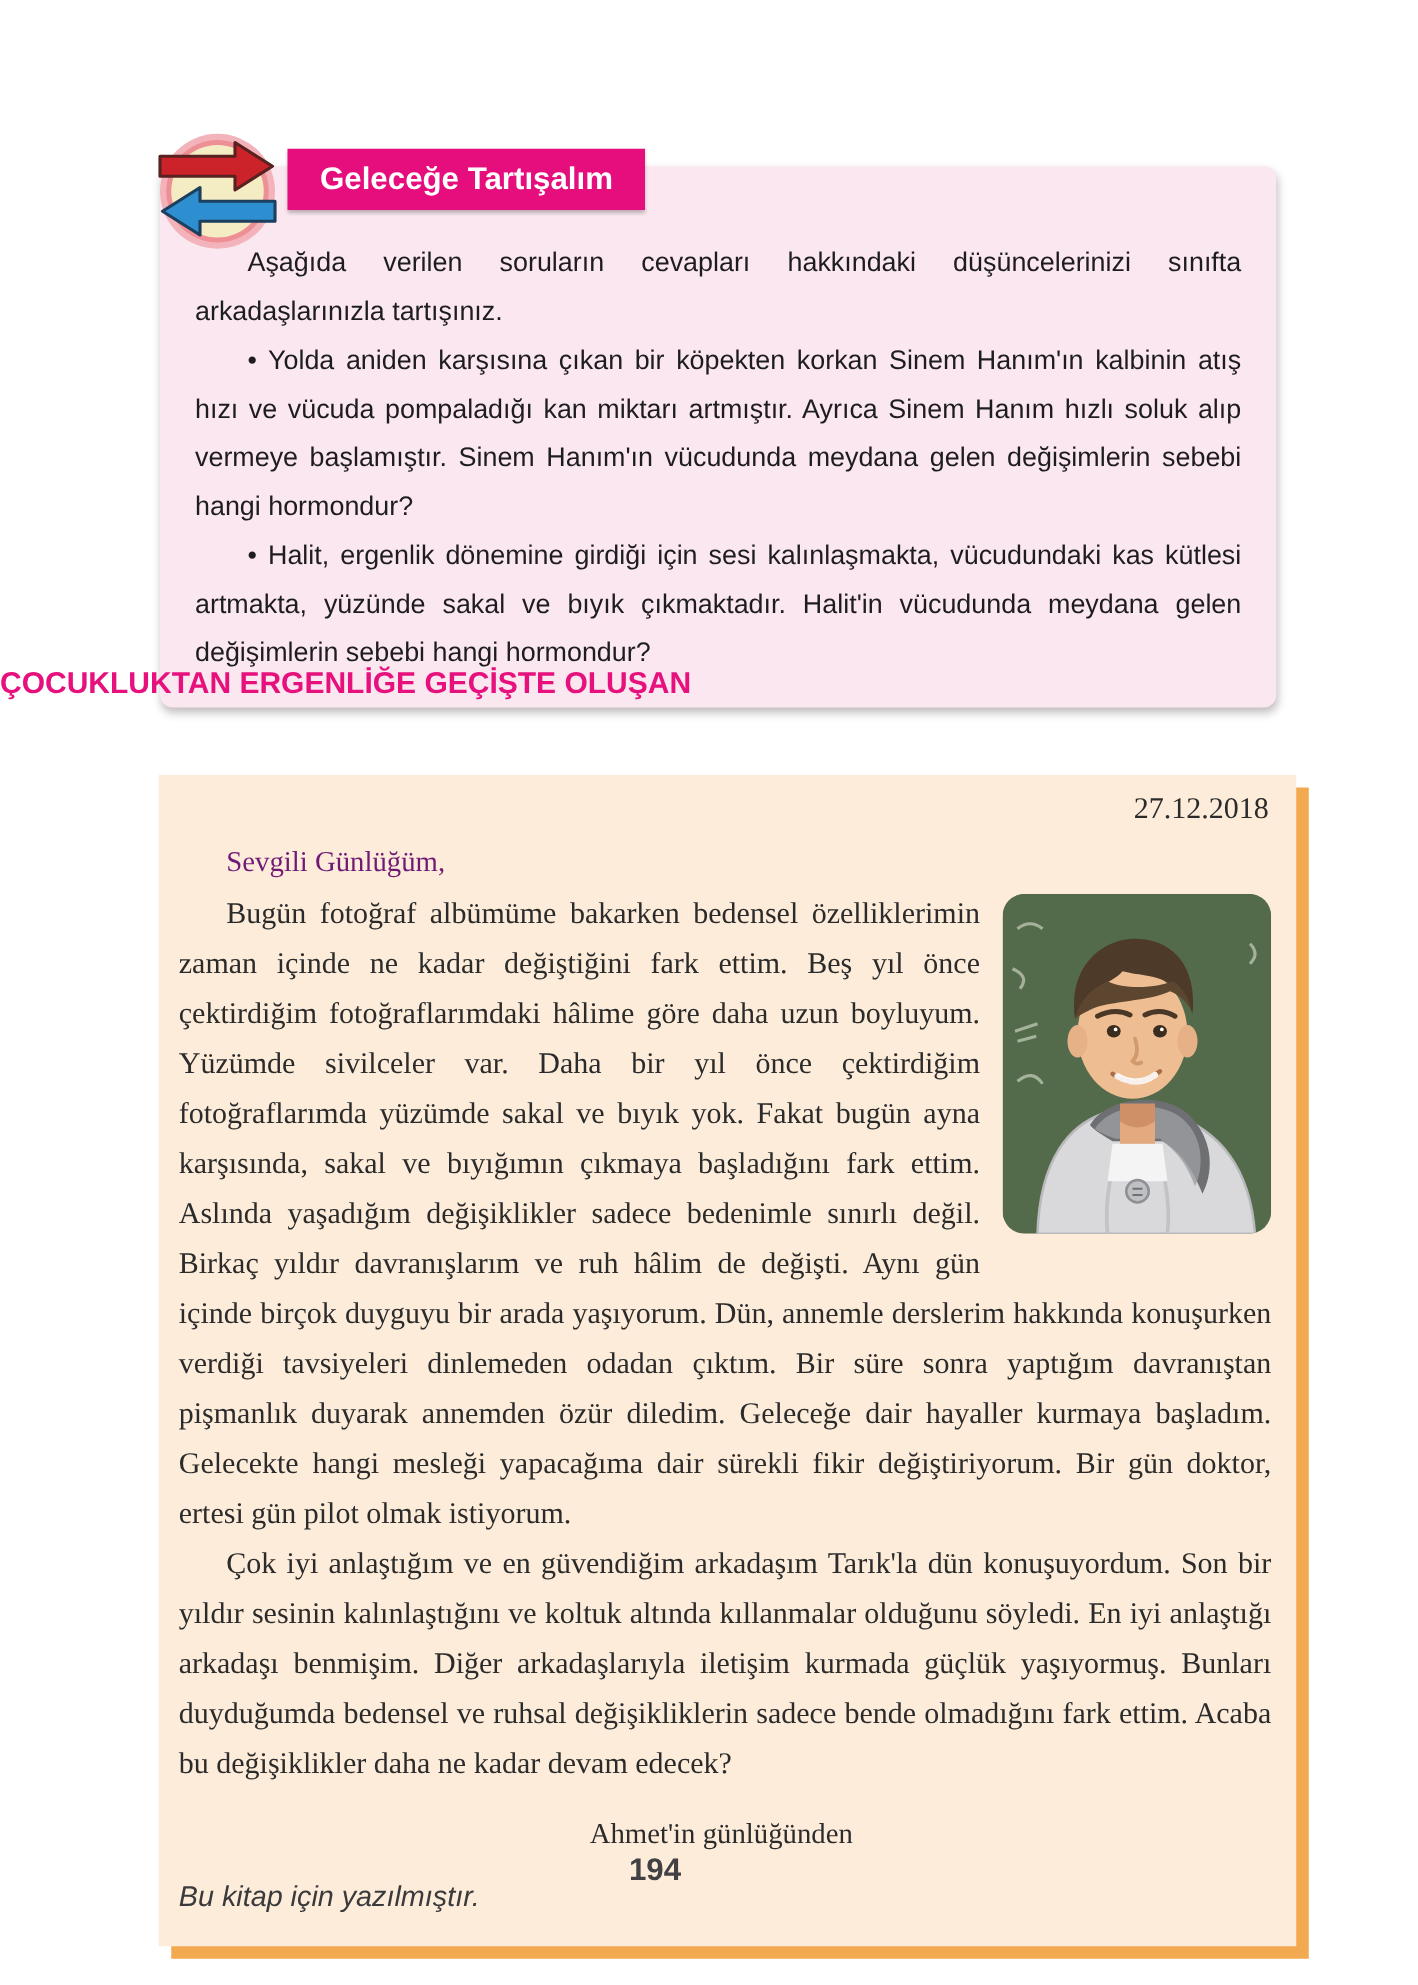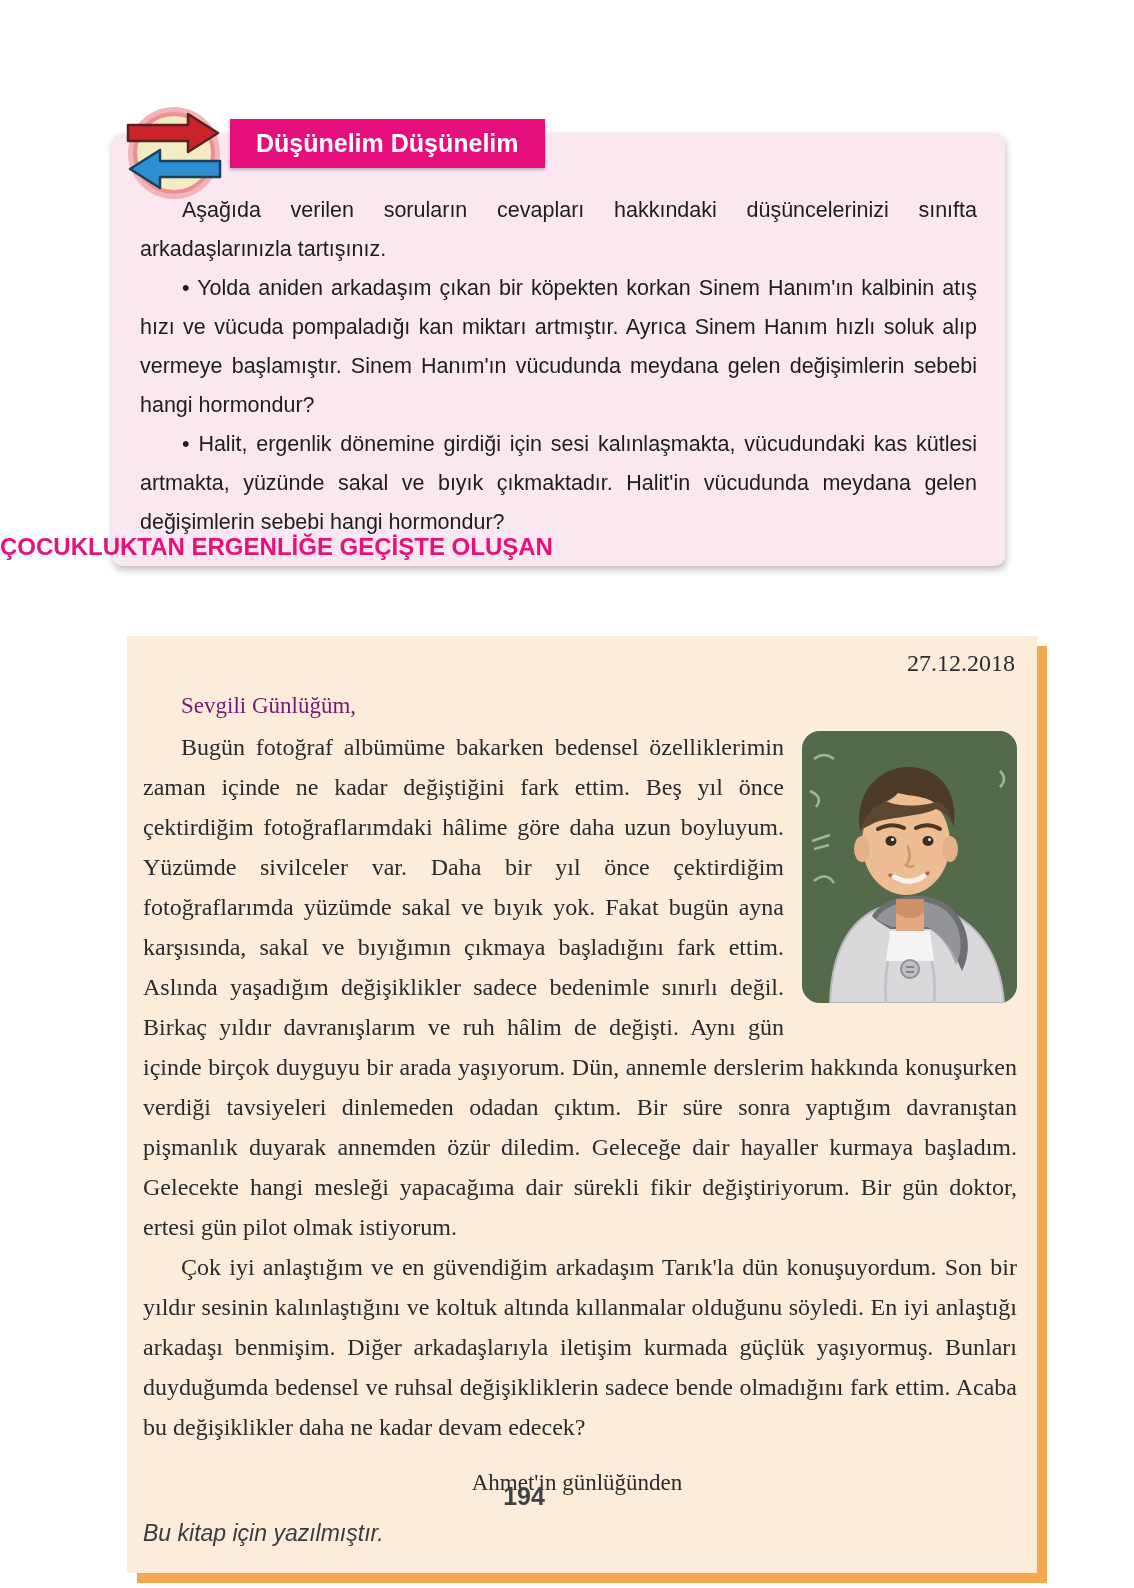--- a/index.html
+++ b/index.html
@@ -2,21 +2,21 @@
 <html lang="tr"><head>
 <meta charset="utf-8">
 <style>
   html,body{margin:0;padding:0;background:#ffffff;}
   body{
     width:1134px;height:1588px;position:relative;overflow:hidden;
     font-family:"Liberation Sans", sans-serif;color:#1d1d1f;
   }
   
   .think-box{
-    position:absolute;left:112px;top:133px;width:893px;min-height:354px;
+    position:absolute;left:128px;top:133px;width:893px;min-height:354px;
     background:#fbe7ef;border-radius:10px;box-sizing:border-box;
     padding:58px 28px 24px 28px;
     box-shadow:1px 4px 7px rgba(120,110,115,.45);
   }
   .think-box p{
     margin:0;font-size:21.5px;line-height:39px;text-align:justify;
     text-indent:42px;color:#1d1d1f;
   }
   .think-box p.bullet-para::before{content:"• ";}
   .banner{
@@ -26,21 +26,21 @@
     box-shadow:0 2px 3px rgba(0,0,0,.25);
   }
   .td-icon{position:absolute;left:120px;top:101px;width:108px;height:100px;}
   
   .section-title{
     position:absolute;left:0;top:527px;width:1134px;text-align:left;
     color:#e6117d;font-weight:bold;font-size:24px;line-height:40px;
   }
   
   .diary{
-    position:absolute;left:127px;top:636px;width:910px;min-height:824px;
+    position:absolute;left:127px;top:620px;width:910px;min-height:824px;
     background:#fdecd9;box-sizing:border-box;
     padding:14px 20px 20px 16px;
     box-shadow:10px 10px 0 #f3a94f;
     font-family:cursive;
   }
   .diary-date{
     margin:0 2px 8px 0;text-align:right;font-size:24px;color:#2b2b2b;
   }
   .diary p.body-para{
     margin:0;font-size:24px;line-height:40px;text-align:justify;
@@ -62,26 +62,26 @@
   .page-number{
     position:absolute;left:0;top:1482px;width:1048px;text-align:center;
     font-size:25px;font-weight:bold;color:#414042;
   }
 </style>
 </head>
 <body>
 
 <section class="think-box">
   <p>Aşağıda verilen soruların cevapları hakkındaki düşüncelerinizi sınıfta arkadaşlarınızla tartışınız.</p>
-  <p class="bullet-para">Yolda aniden arkadaşım çıkan bir köpekten korkan Sinem Hanım'ın kalbinin atış hızı ve vücuda pompaladığı kan miktarı artmıştır. Ayrıca Sinem Hanım hızlı soluk alıp vermeye başlamıştır. Sinem Hanım'ın vücudunda meydana gelen değişimlerin sebebi hangi hormondur?</p>
+  <p class="bullet-para">Yolda aniden karşısına çıkan bir köpekten korkan Sinem Hanım'ın kalbinin atış hızı ve vücuda pompaladığı kan miktarı artmıştır. Ayrıca Sinem Hanım hızlı soluk alıp vermeye başlamıştır. Sinem Hanım'ın vücudunda meydana gelen değişimlerin sebebi hangi hormondur?</p>
   <p class="bullet-para">Halit, ergenlik dönemine girdiği için sesi kalınlaşmakta, vücudundaki kas kütlesi artmakta, yüzünde sakal ve bıyık çıkmaktadır. Halit'in vücudunda meydana gelen değişimlerin sebebi hangi hormondur?</p>
 </section>
 
 <div class="banner">
-  <span>Düşünelim Düşünelim</span>
+  <span>Geleceğe Tartışalım</span>
 </div>
 
 <div class="td-icon">
   <svg width="108" height="100" viewBox="0 0 108 100" xmlns="http://www.w3.org/2000/svg">
     <circle cx="54" cy="52" r="46" fill="#f3b3ba"></circle>
     <circle cx="54" cy="52" r="41" fill="#ee8f96"></circle>
     <circle cx="54" cy="52" r="37" fill="#f4ecc2"></circle>
 
     <polygon points="8,24 68,24 68,13 98,32 68,51 68,40 8,40" fill="#cc2229" stroke="#57221f" stroke-width="2.5" stroke-linejoin="round"></polygon>
 

